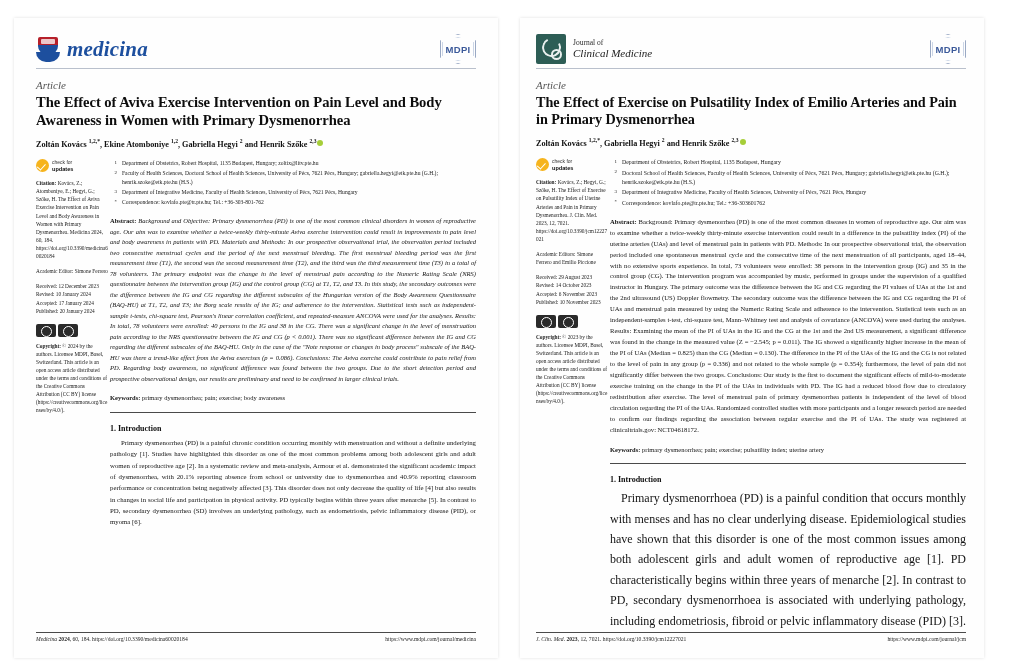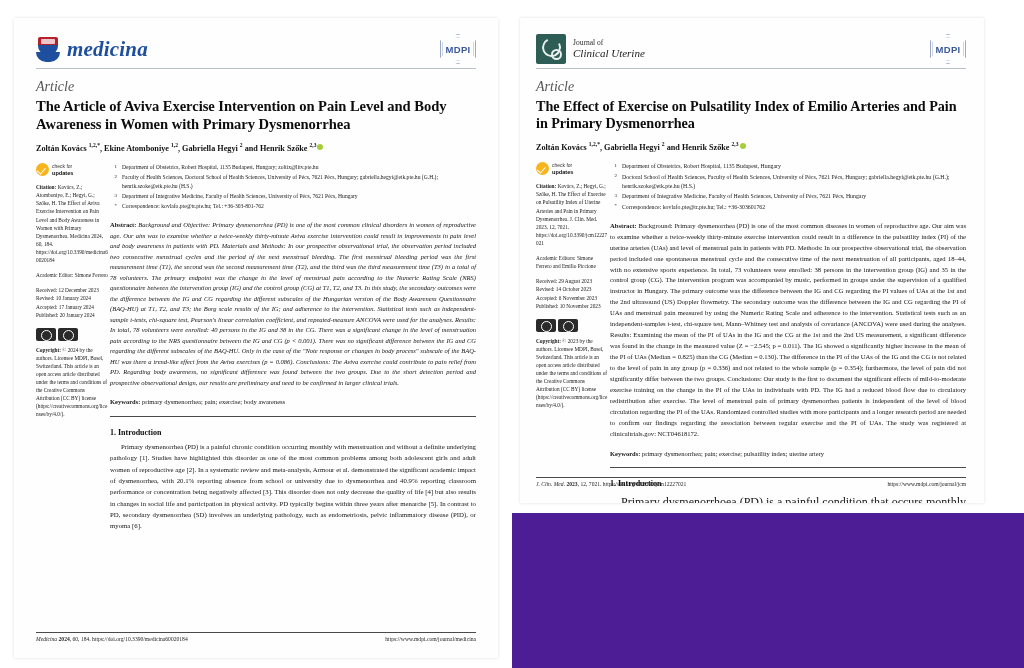--- a/index.html
+++ b/index.html
@@ -20,21 +20,21 @@
     position: relative;
     background: #ffffff;
     box-sizing: border-box;
     overflow: hidden;
   }
   .page-left {
     width: 512px; height: 668px;
     padding: 18px 14px 10px 14px;
   }
   .page-right {
-    width: 512px; height: 513px;
+    width: 512px; height: 668px;
     padding: 18px 40px 10px 8px;
   }
   .sheet {
     position: relative;
     width: 100%; height: 100%;
     background: #fefefe;
     box-shadow: 0 0 3px rgba(0,0,0,0.13);
     box-sizing: border-box;
     padding: 14px 22px 10px 22px;
     overflow: hidden;
@@ -127,21 +127,21 @@
     font-weight: 700; font-size: 9.5px; color: #3c5a9a;
     letter-spacing: .3px;
   }
   .rule-top {
     border: none; border-top: 1px solid #b9c0cc;
     margin: 1px 0 10px 0;
   }
 
   
   .kicker {
-    font-style: italic; font-size: 14px; color: #555;
+    font-style: italic; font-size: 11px; color: #555;
     margin-bottom: 3px;
     font-family: "Liberation Serif", serif;
   }
   .title {
     font-family: "Liberation Serif", serif;
     font-weight: 700;
     font-size: 14.6px;
     line-height: 1.22;
     color: #0d0d0d;
     margin: 0 0 9px 0;
@@ -282,21 +282,21 @@
         </div>
         <div class="logo-mdpi">
           <div class="hex"></div>
             <div class="hex-in"></div>
           <div class="mdpi-text">MDPI</div>
         </div>
       </div>
       <hr class="rule-top">
 
       <div class="kicker">Article</div>
-      <h1 class="title">The Article of Aviva Exercise Intervention on Pain Level and Body Awareness in Women with Primary Dysmenorrhea</h1>
+      <h1 class="title">The Effect of Aviva Exercise Intervention on Pain Level and Body Awareness in Women with Primary Dysmenorrhea</h1>
       <div class="authors">
         <span>Zoltán Kovács <sup>1,2,*</sup>, Ekine Atomboniye <sup>1,2</sup>, Gabriella Hegyi <sup>2</sup> and Henrik Szőke <sup>2,3</sup></span><span class="orcid"></span>
       </div>
 
       <div class="body-wrap">
         <div class="rail">
           <div class="check-updates">
             <div class="check-circle"></div>
             <div class="cu-text">
               <div class="cu-1">check for</div>
@@ -375,21 +375,21 @@
     <div class="sheet">
 
       <div class="masthead">
         <div class="journal-brand">
           <div class="logo-jcm">
             <div class="steth"></div>
               <div class="steth-dot"></div>
           </div>
           <div class="jcm-words">
             <div class="jcm-line1">Journal of</div>
-            <div class="jcm-line2">Clinical Uterine</div>
+            <div class="jcm-line2">Clinical Medicine</div>
           </div>
         </div>
         <div class="logo-mdpi">
           <div class="hex"></div>
             <div class="hex-in"></div>
           <div class="mdpi-text">MDPI</div>
         </div>
       </div>
       <hr class="rule-top">
 

